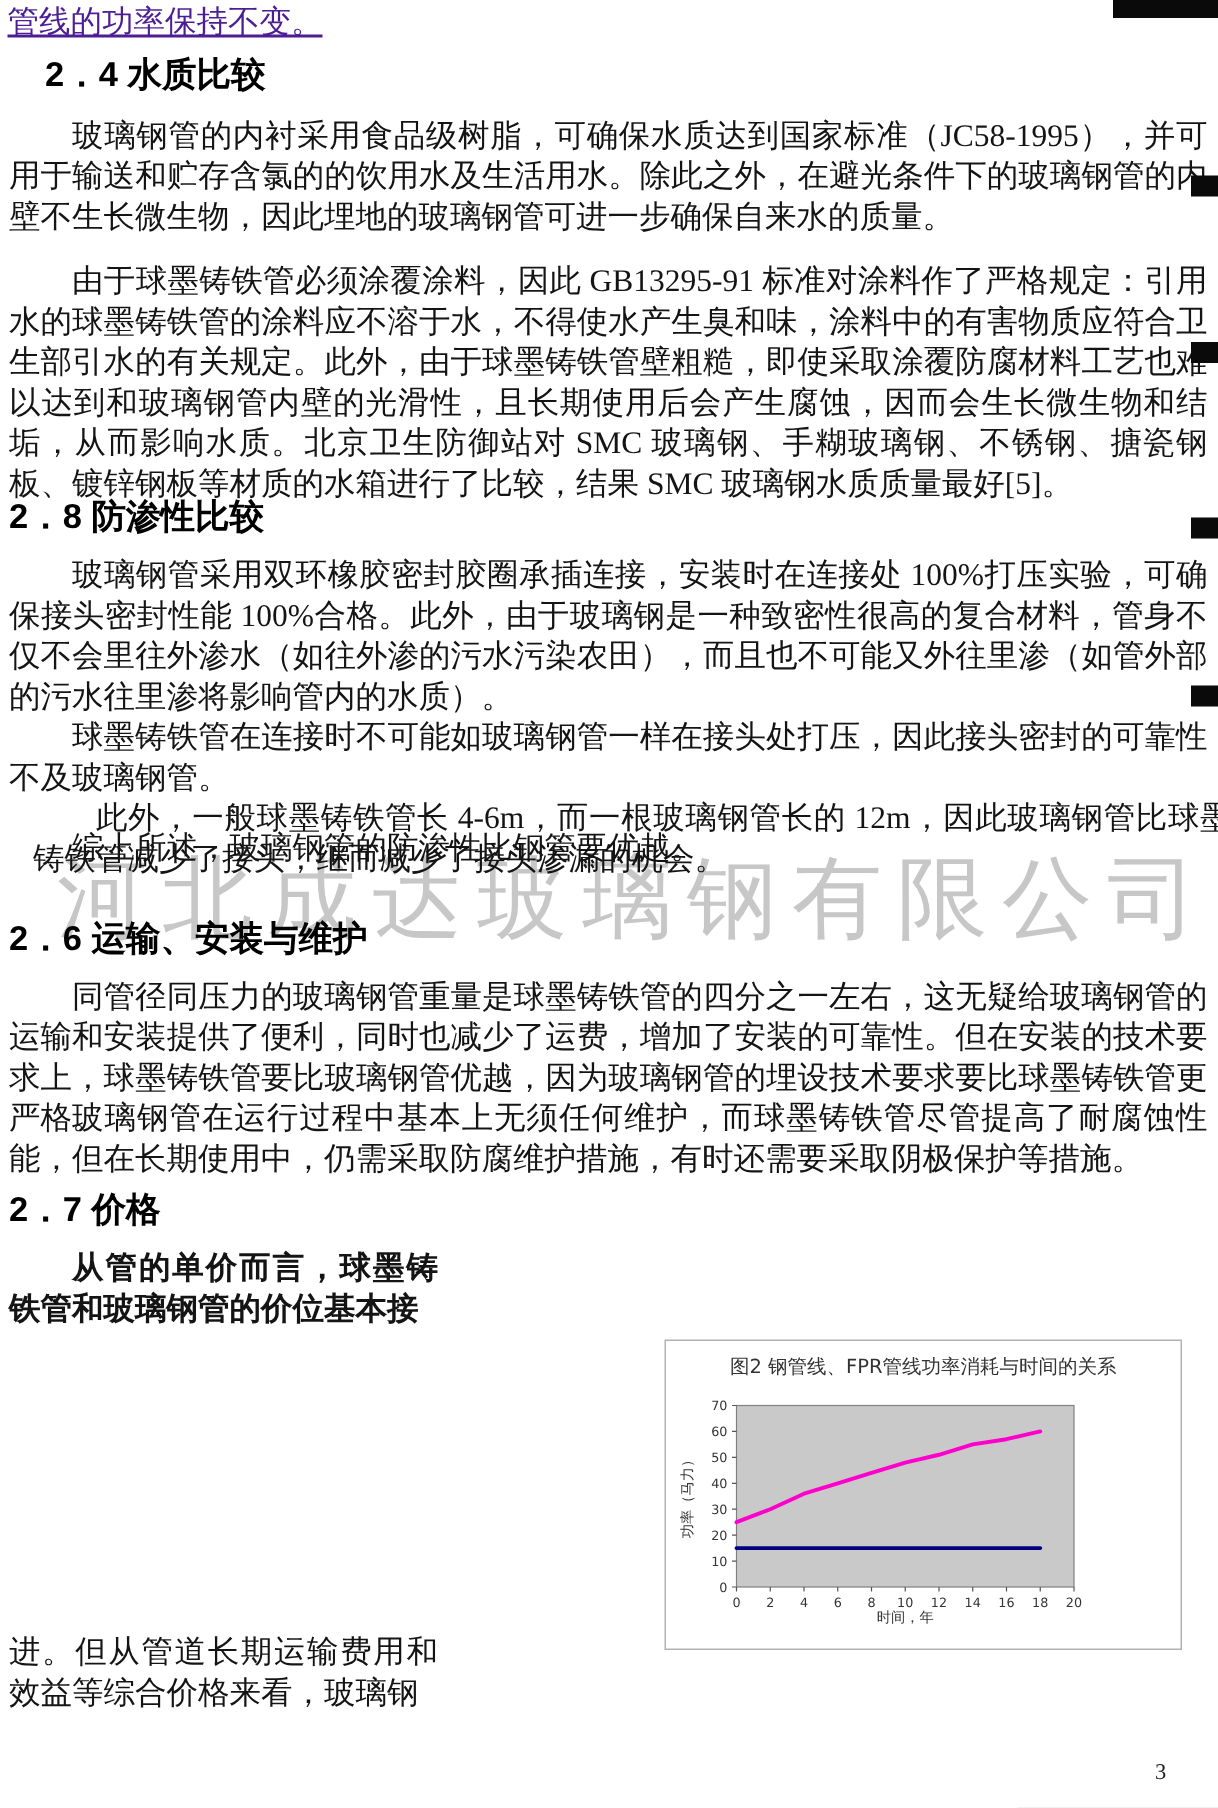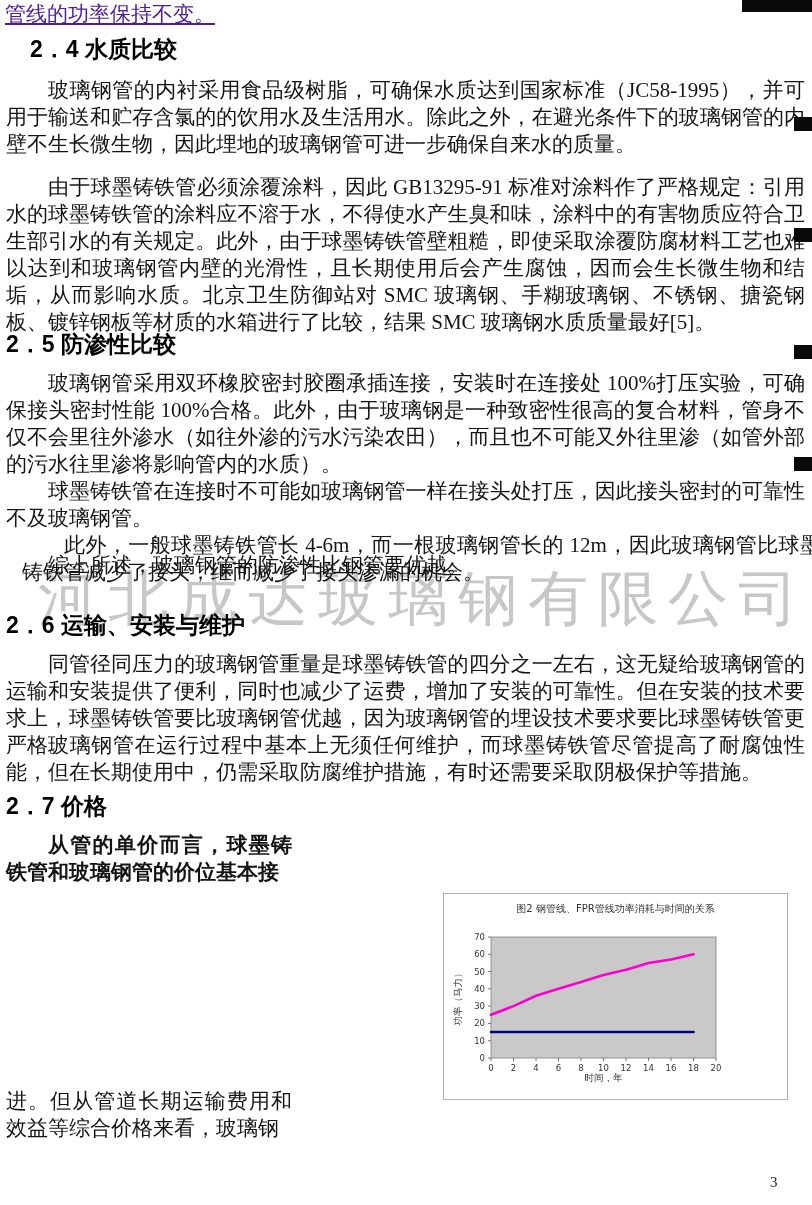--- a/index.html
+++ b/index.html
@@ -38,21 +38,21 @@
   .artifact{position:absolute;background:#0a0a0a;z-index:2;}
   .chart-box{
     position:absolute;left:443px;top:893px;
     width:345px;height:207px;
     background:#ffffff;border:1px solid #b2b2b2;
     box-sizing:border-box;
     font-family:"DejaVu Sans","Liberation Sans",sans-serif;
   }
   .chart-title{
     position:absolute;left:0;top:8px;width:100%;
-    text-align:center;font-size:10px;color:#333;
+    text-align:center;font-size:13px;color:#333;
   }
   .chart-xlabel{
     position:absolute;left:47px;top:178px;width:225px;
     text-align:center;font-size:9.5px;color:#333;
   }
   .chart-ylabel{
     position:absolute;left:-51px;top:97px;width:130px;height:12px;
     transform:rotate(-90deg);
     text-align:center;font-size:9.5px;color:#333;
   }
@@ -70,21 +70,21 @@
   <div class="watermark">河北成达玻璃钢有限公司</div>
 
   <div class="layer">
 
     <div class="topline">管线的功率保持不变。</div>
 
     <div class="heading" style="top:36px;margin-left:24px;">2．4 水质比较</div>
     <div class="para" style="top:77px;">玻璃钢管的内衬采用食品级树脂，可确保水质达到国家标准（JC58-1995），并可用于输送和贮存含氯的的饮用水及生活用水。除此之外，在避光条件下的玻璃钢管的内壁不生长微生物，因此埋地的玻璃钢管可进一步确保自来水的质量。</div>
     <div class="para" style="top:174px;">由于球墨铸铁管必须涂覆涂料，因此 GB13295-91 标准对涂料作了严格规定：引用水的球墨铸铁管的涂料应不溶于水，不得使水产生臭和味，涂料中的有害物质应符合卫生部引水的有关规定。此外，由于球墨铸铁管壁粗糙，即使采取涂覆防腐材料工艺也难以达到和玻璃钢管内壁的光滑性，且长期使用后会产生腐蚀，因而会生长微生物和结垢，从而影响水质。北京卫生防御站对 SMC 玻璃钢、手糊玻璃钢、不锈钢、搪瓷钢板、镀锌钢板等材质的水箱进行了比较，结果 SMC 玻璃钢水质质量最好[5]。</div>
 
-    <div class="heading" style="top:331px;">2．5 防渗性比较</div>
+    <div class="heading" style="top:331px;">2．8 防渗性比较</div>
     <div class="para" style="top:370px;">玻璃钢管采用双环橡胶密封胶圈承插连接，安装时在连接处 100%打压实验，可确保接头密封性能 100%合格。此外，由于玻璃钢是一种致密性很高的复合材料，管身不仅不会里往外渗水（如往外渗的污水污染农田），而且也不可能又外往里渗（如管外部的污水往里渗将影响管内的水质）。</div>
     <div class="para" style="top:478px;">球墨铸铁管在连接时不可能如玻璃钢管一样在接头处打压，因此接头密封的可靠性不及玻璃钢管。</div>
     <div class="para" style="top:532px;margin-left:16px;">此外，一般球墨铸铁管长 4-6m，而一根玻璃钢管长的 12m，因此玻璃钢管比球墨铸铁管减少了接头，继而减少了接头渗漏的机会。</div>
     <div class="para" style="top:552px;">综上所述，玻璃钢管的防渗性比钢管要优越。</div>
 
     <div class="heading" style="top:612px;">2．6 运输、安装与维护</div>
     <div class="para" style="top:651px;">同管径同压力的玻璃钢管重量是球墨铸铁管的四分之一左右，这无疑给玻璃钢管的运输和安装提供了便利，同时也减少了运费，增加了安装的可靠性。但在安装的技术要求上，球墨铸铁管要比玻璃钢管优越，因为玻璃钢管的埋设技术要求要比球墨铸铁管更严格。</div>
     <div class="para" style="top:732px;">玻璃钢管在运行过程中基本上无须任何维护，而球墨铸铁管尽管提高了耐腐蚀性能，但在长期使用中，仍需采取防腐维护措施，有时还需要采取阴极保护等措施。</div>
 
     <div class="heading" style="top:793px;">2．7 价格</div>

